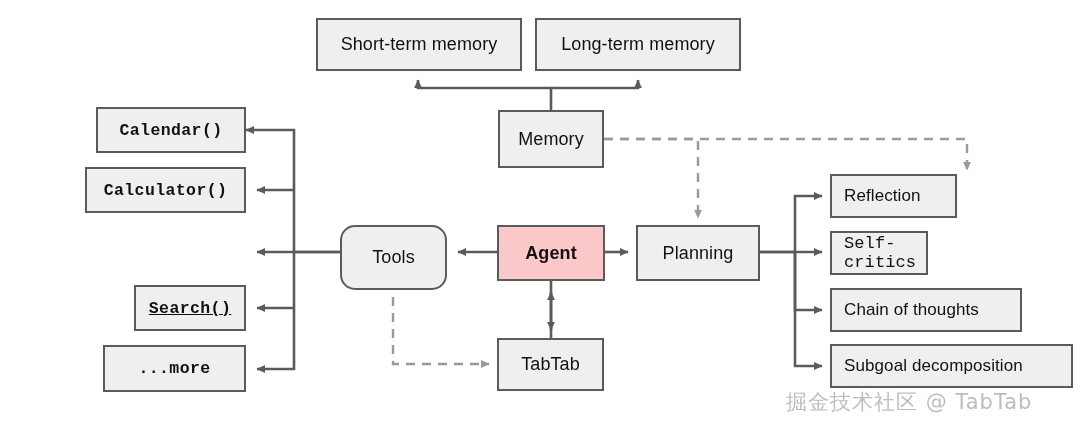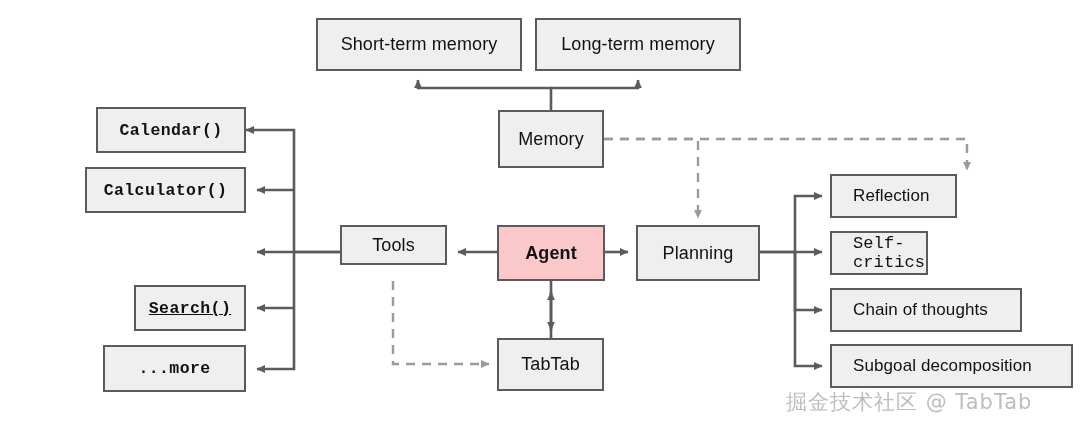--- a/index.html
+++ b/index.html
@@ -32,21 +32,21 @@
     align-items: center;
     color: #111111;
     z-index: 2;
     letter-spacing: 0.1px;
   }
   .node.center-text {
     justify-content: center;
   }
   .node.left-text {
     justify-content: flex-start;
-    padding-left: 21px;
+    padding-left: 12px;
     align-items: center;
   }
   .mono {
     font-family: "Liberation Mono", monospace;
     font-weight: bold;
     font-size: 16.5px;
     letter-spacing: 0.4px;
   }
   .sans18 { font-size: 18px; }
   .sans17 { font-size: 17px; }
@@ -119,21 +119,21 @@
   </div>
 
   <div class="node center-text sans18" style="left:498px; top:110px; width:106px; height:58px;">
     <span>Memory</span>
   </div>
 
   <div class="node center-text agent-node" style="left:497px; top:225px; width:108px; height:56px;">
     <span>Agent</span>
   </div>
 
-  <div class="node center-text sans18" style="left:340px; top:225px; width:107px; height:40px;">
+  <div class="node center-text sans18" style="left:340px; top:225px; width:107px; height:65px;border-radius:15px;">
     <span>Tools</span>
   </div>
 
   <div class="node center-text sans18" style="left:497px; top:338px; width:107px; height:53px;">
     <span>TabTab</span>
   </div>
 
   <div class="node center-text sans18" style="left:636px; top:225px; width:124px; height:56px;">
     <span>Planning</span>
   </div>

